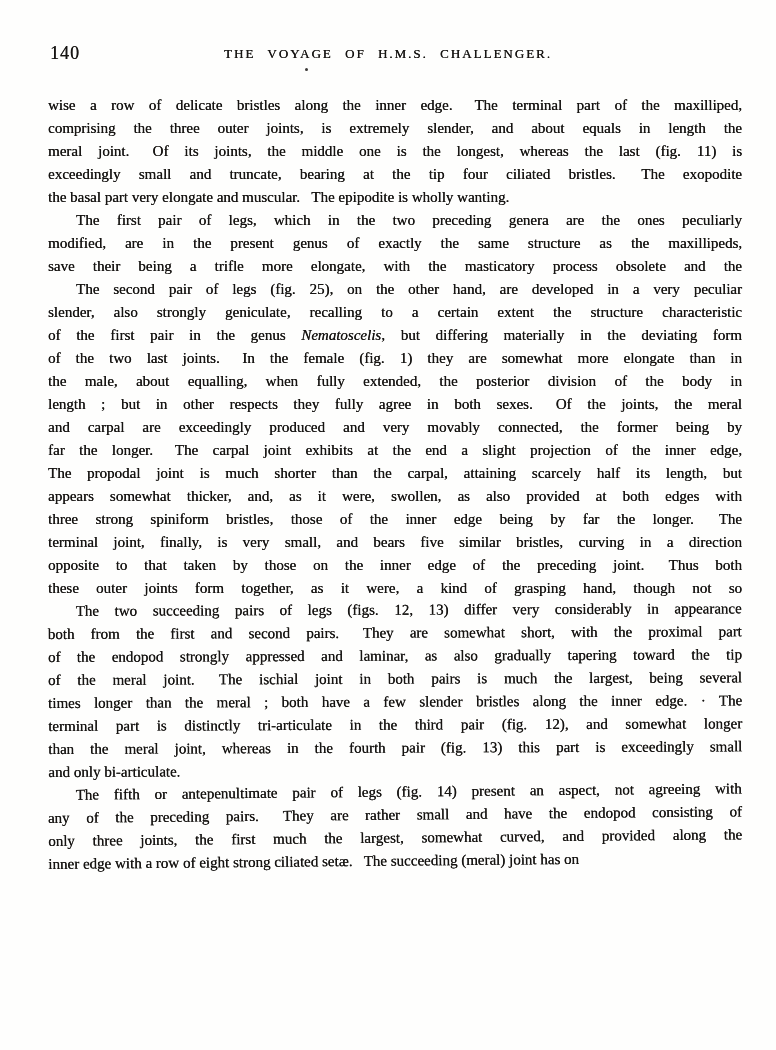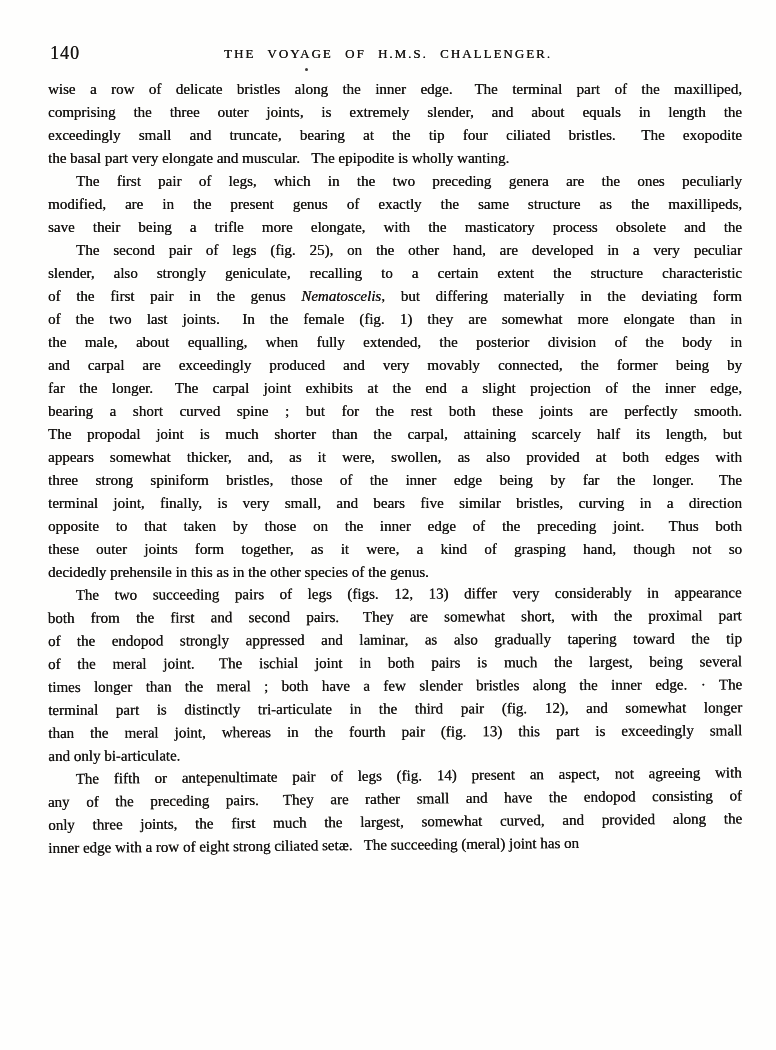--- a/index.html
+++ b/index.html
@@ -43,21 +43,21 @@
     top: 68px;
     width: 3px;
     height: 3px;
     border-radius: 50%;
     background: #3c3a38;
   }
   
   .page-body {
     position: absolute;
     left: 48px;
-    top: 78px;
+    top: 94px;
     width: 694px;
   }
   .para {
     transform-origin: 0 50%;
   }
   .para:nth-child(4) { transform: rotate(-0.22deg); }
   .para:nth-child(5) { transform: rotate(-0.55deg); }
   .line {
     height: 23px;
     line-height: 23px;
@@ -79,44 +79,44 @@
 <body>
 
 <div class="page">
   <div class="page-number">140</div>
   <div class="running-title">THE VOYAGE OF H.M.S. CHALLENGER.</div>
   <div class="artifact-dot"></div>
   <div class="page-body">
       <div class="para">
         <div class="line first">wise a row of delicate bristles along the inner edge.  The terminal part of the maxilliped,</div>
         <div class="line">comprising the three outer joints, is extremely slender, and about equals in length the</div>
+        <div class="line">meral joint.  Of its joints, the middle one is the longest, whereas the last (fig. 11) is</div>
         <div class="line">exceedingly small and truncate, bearing at the tip four ciliated bristles.  The exopodite</div>
         <div class="line last">the basal part very elongate and muscular.  The epipodite is wholly wanting.</div>
       </div>
       <div class="para indent">
         <div class="line first">The first pair of legs, which in the two preceding genera are the ones peculiarly</div>
         <div class="line">modified, are in the present genus of exactly the same structure as the maxillipeds,</div>
         <div class="line">save their being a trifle more elongate, with the masticatory process obsolete and the</div>
       </div>
       <div class="para indent">
         <div class="line first">The second pair of legs (fig. 25), on the other hand, are developed in a very peculiar</div>
         <div class="line">slender, also strongly geniculate, recalling to a certain extent the structure characteristic</div>
         <div class="line">of the first pair in the genus <i>Nematoscelis</i>, but differing materially in the deviating form</div>
         <div class="line">of the two last joints.  In the female (fig. 1) they are somewhat more elongate than in</div>
         <div class="line">the male, about equalling, when fully extended, the posterior division of the body in</div>
+        <div class="line">length ; but in other respects they fully agree in both sexes.  Of the joints, the meral</div>
         <div class="line">and carpal are exceedingly produced and very movably connected, the former being by</div>
         <div class="line">far the longer.  The carpal joint exhibits at the end a slight projection of the inner edge,</div>
-        <div class="line">bearing a short curved spine ; but for the rest both these joints are perfectly smooth.</div>
         <div class="line">The propodal joint is much shorter than the carpal, attaining scarcely half its length, but</div>
         <div class="line">appears somewhat thicker, and, as it were, swollen, as also provided at both edges with</div>
         <div class="line">three strong spiniform bristles, those of the inner edge being by far the longer.  The</div>
         <div class="line">terminal joint, finally, is very small, and bears five similar bristles, curving in a direction</div>
         <div class="line">opposite to that taken by those on the inner edge of the preceding joint.  Thus both</div>
         <div class="line">these outer joints form together, as it were, a kind of grasping hand, though not so</div>
-        <div class="line last">decidedly prehensile in this as in the other species of the genus.</div>
       </div>
       <div class="para indent">
         <div class="line first">The two succeeding pairs of legs (figs. 12, 13) differ very considerably in appearance</div>
         <div class="line">both from the first and second pairs.  They are somewhat short, with the proximal part</div>
         <div class="line">of the endopod strongly appressed and laminar, as also gradually tapering toward the tip</div>
         <div class="line">of the meral joint.  The ischial joint in both pairs is much the largest, being several</div>
         <div class="line">times longer than the meral ; both have a few slender bristles along the inner edge. · The</div>
         <div class="line">terminal part is distinctly tri-articulate in the third pair (fig. 12), and somewhat longer</div>
         <div class="line">than the meral joint, whereas in the fourth pair (fig. 13) this part is exceedingly small</div>
         <div class="line last">and only bi-articulate.</div>

